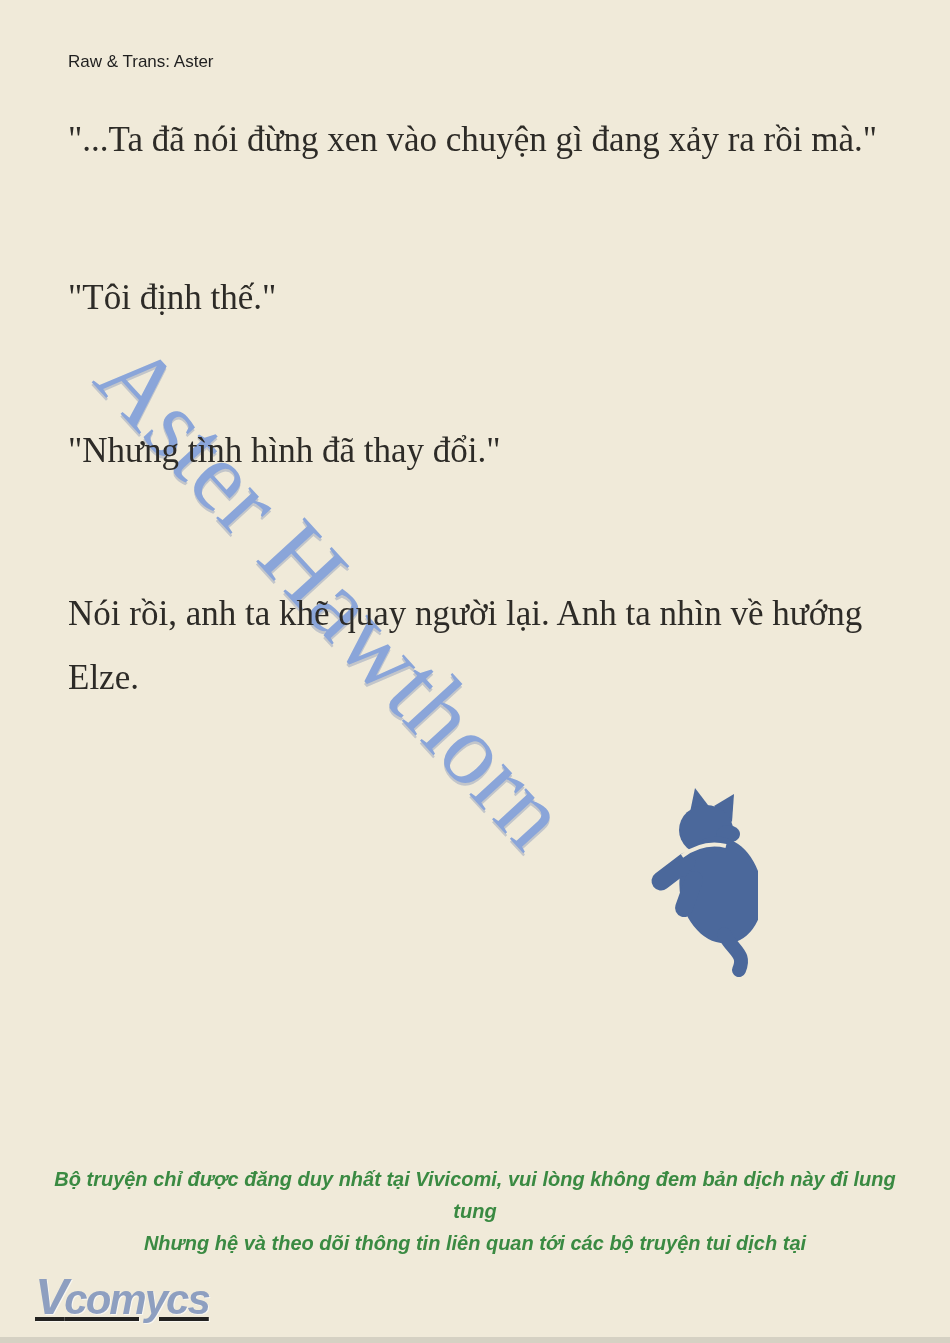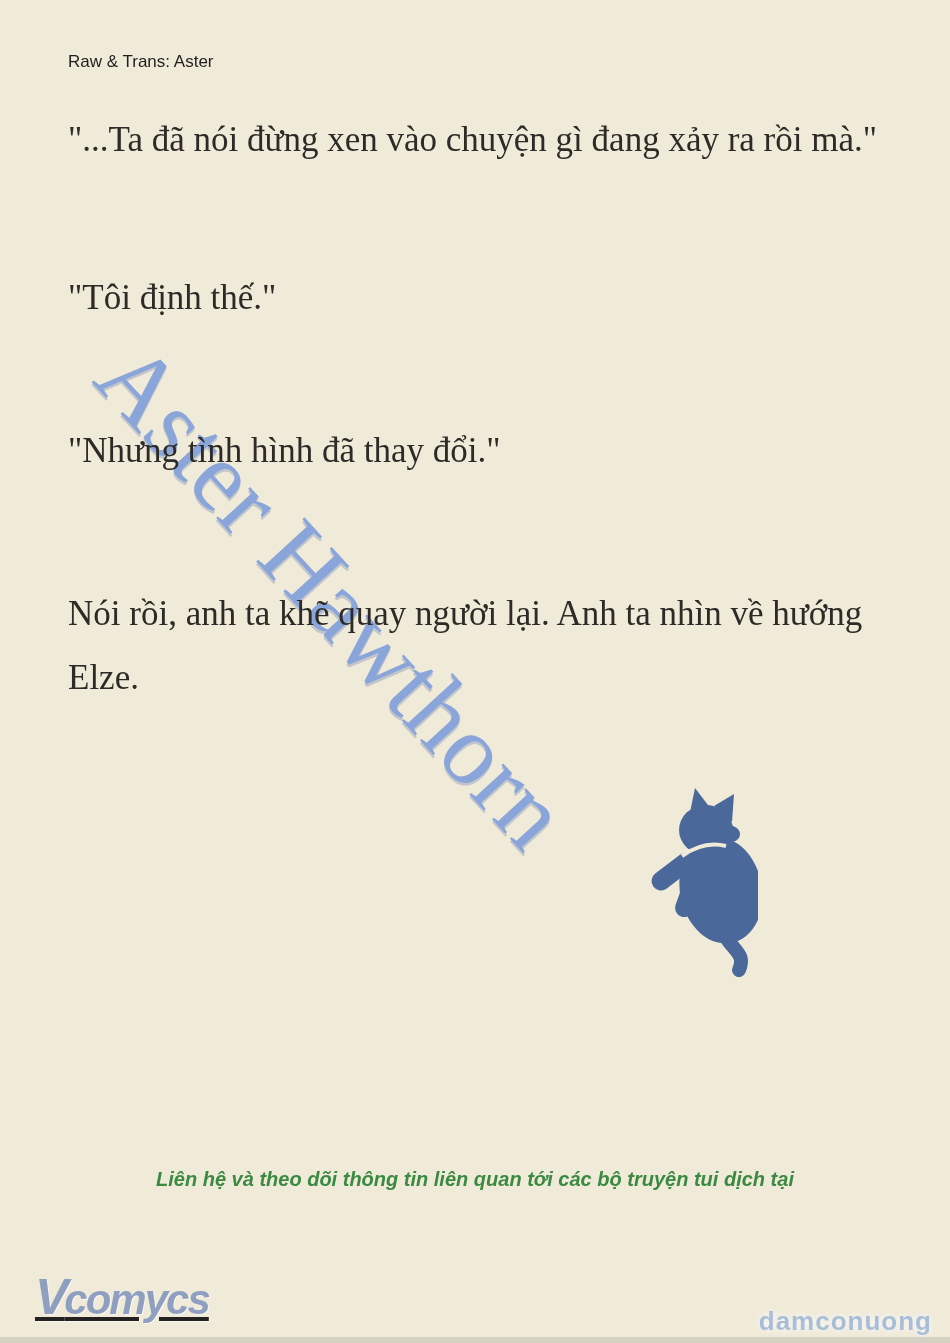--- a/index.html
+++ b/index.html
@@ -126,24 +126,24 @@
   </svg>
 
   <div class="textcol">
     <p class="p1">"...Ta đã nói đừng xen vào chuyện gì đang xảy ra rồi mà."</p>
     <p class="p2">"Tôi định thế."</p>
     <p class="p4">"Nhưng tình hình đã thay đổi."</p>
     <p class="p5">Nói rồi, anh ta khẽ quay người lại. Anh ta nhìn về hướng Elze.</p>
   </div>
 
   <div class="footer">
-    <p class="fline">Liên hệ và theo dõi thông tin liên quan tới các bộ truyện tui dịch tại</p>
+    <p class="fline">Bộ truyện chỉ được đăng duy nhất tại Vivicomi, vui lòng không đem bản dịch này đi lung tung</p>
+    <p class="fline">Nhưng hệ và theo dõi thông tin liên quan tới các bộ truyện tui dịch tại</p>
   </div>
 
   <div class="brand">
     <span class="wordmark"><span class="vleaf">V</span><span>comycs</span></span>
   </div>
 
-  <div class="corner-tag">damconuong</div>
 
   <div class="bottom-edge"></div>
 
 </div>
 
 </body></html>

